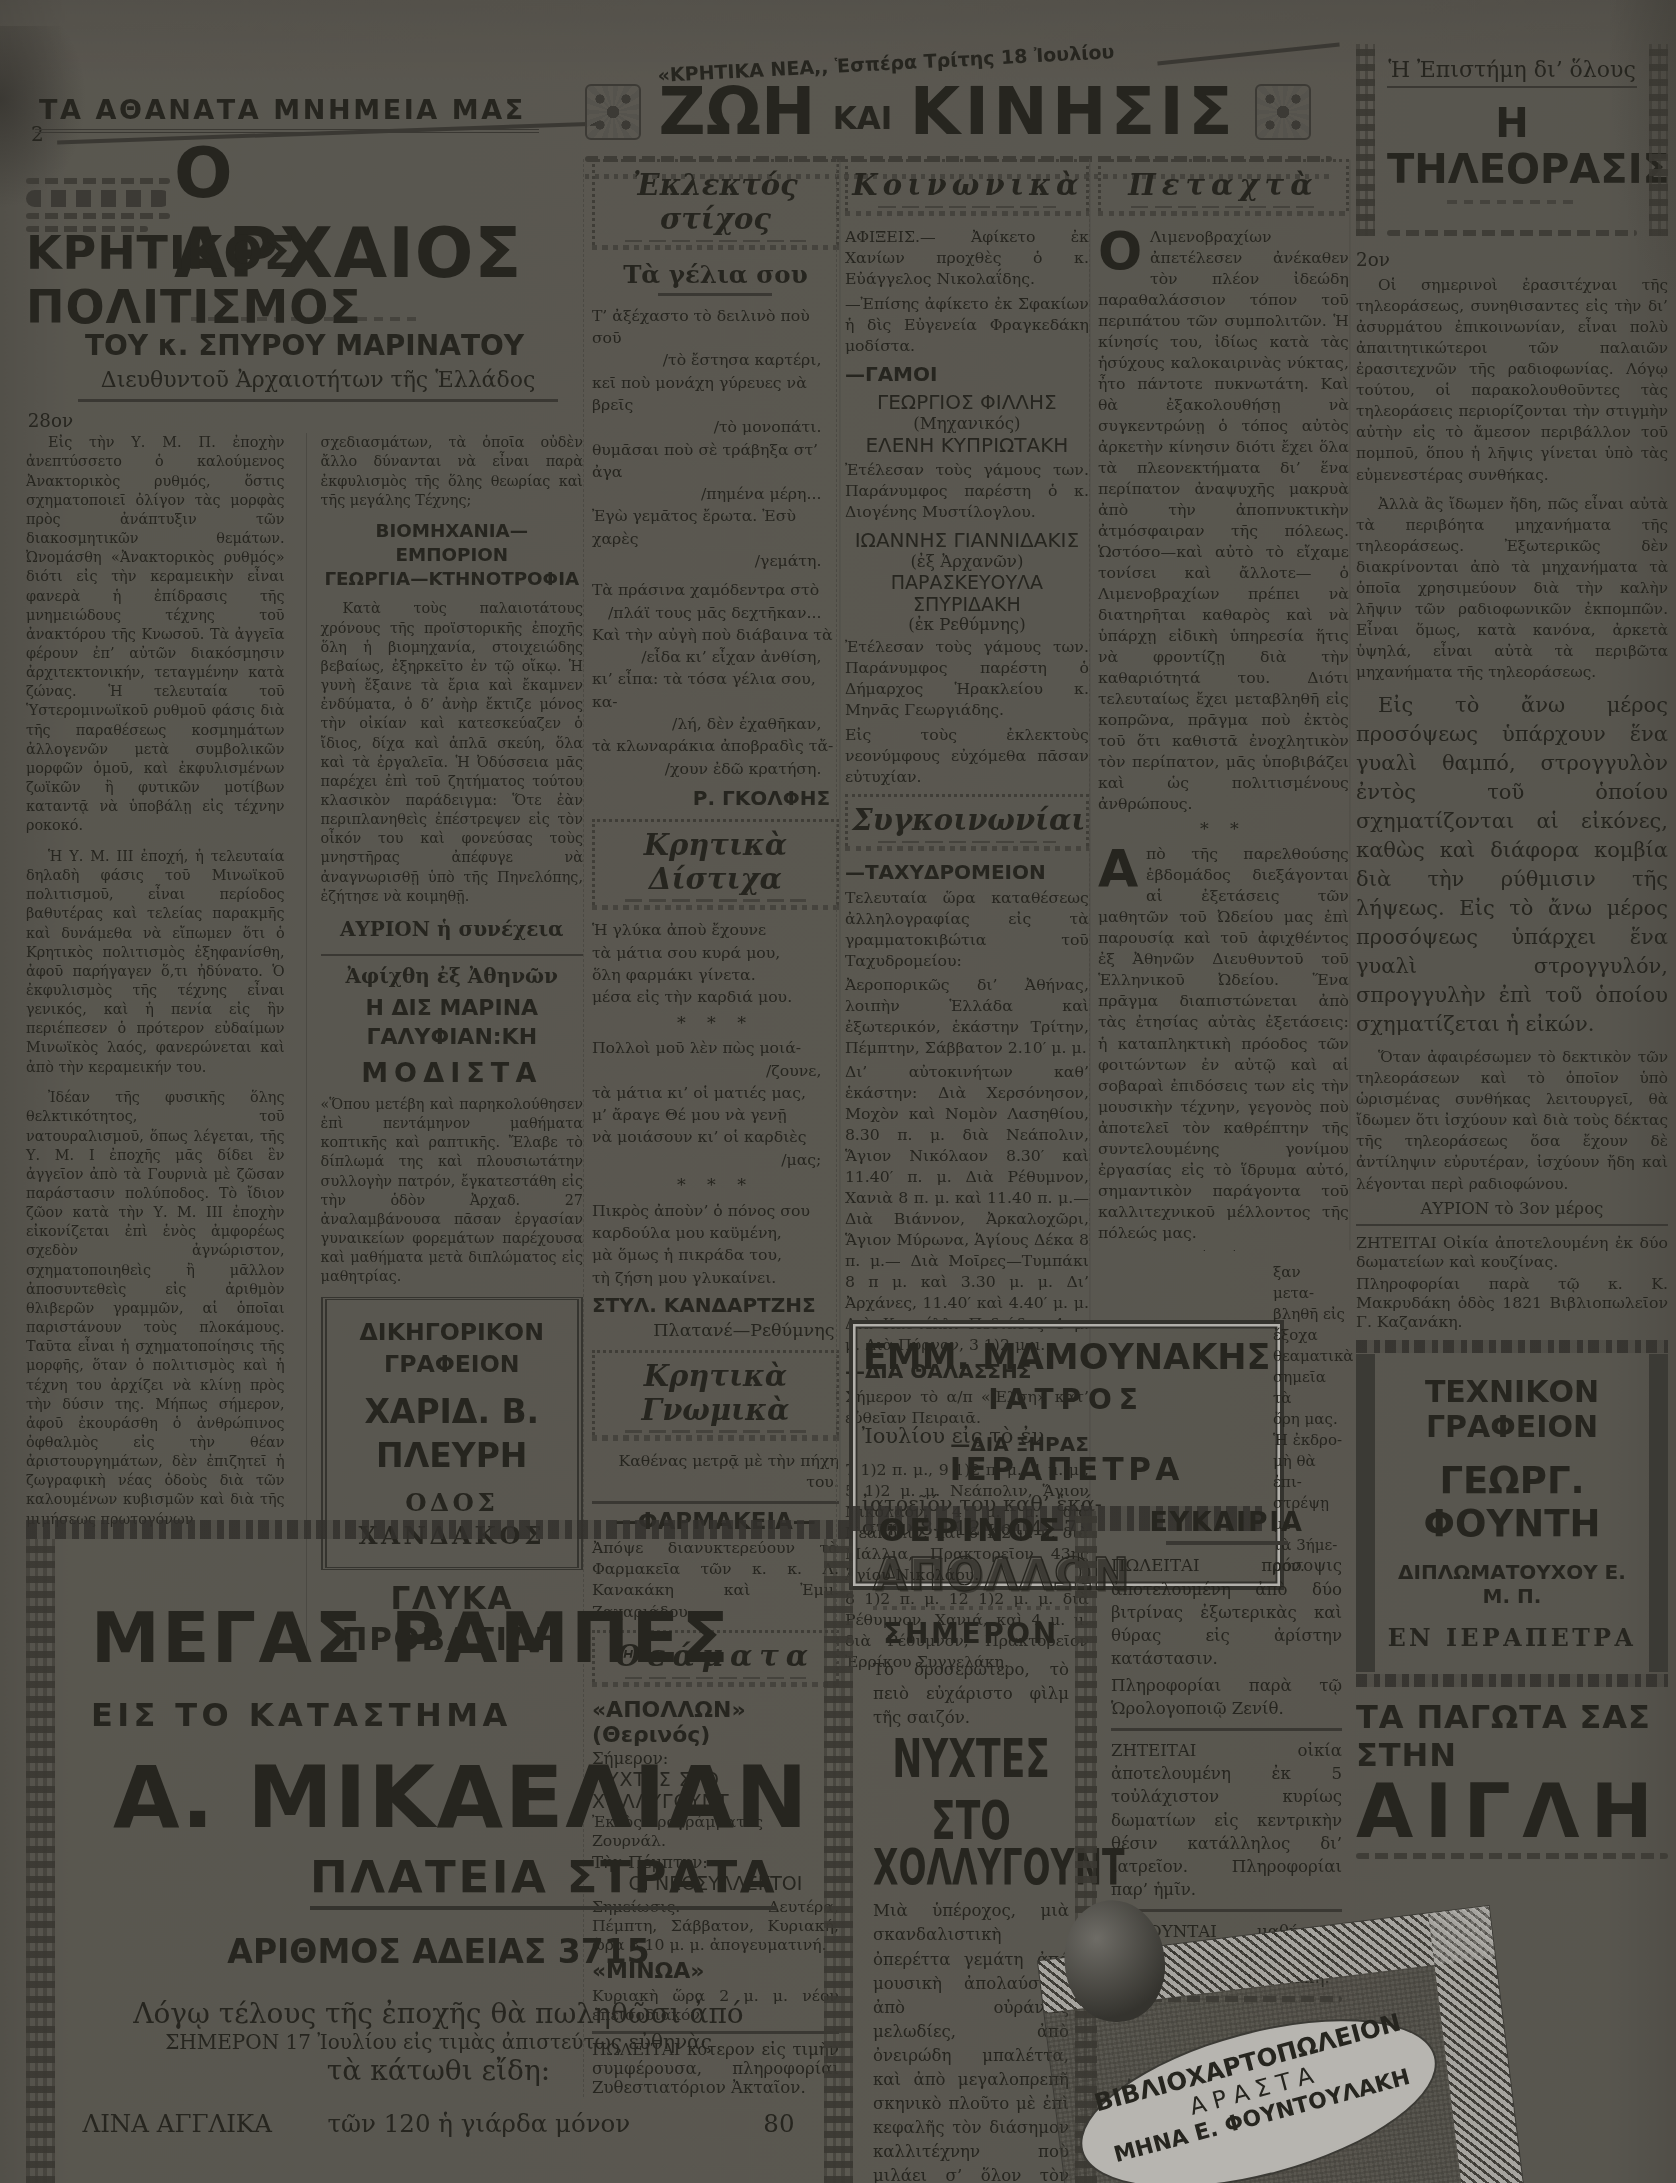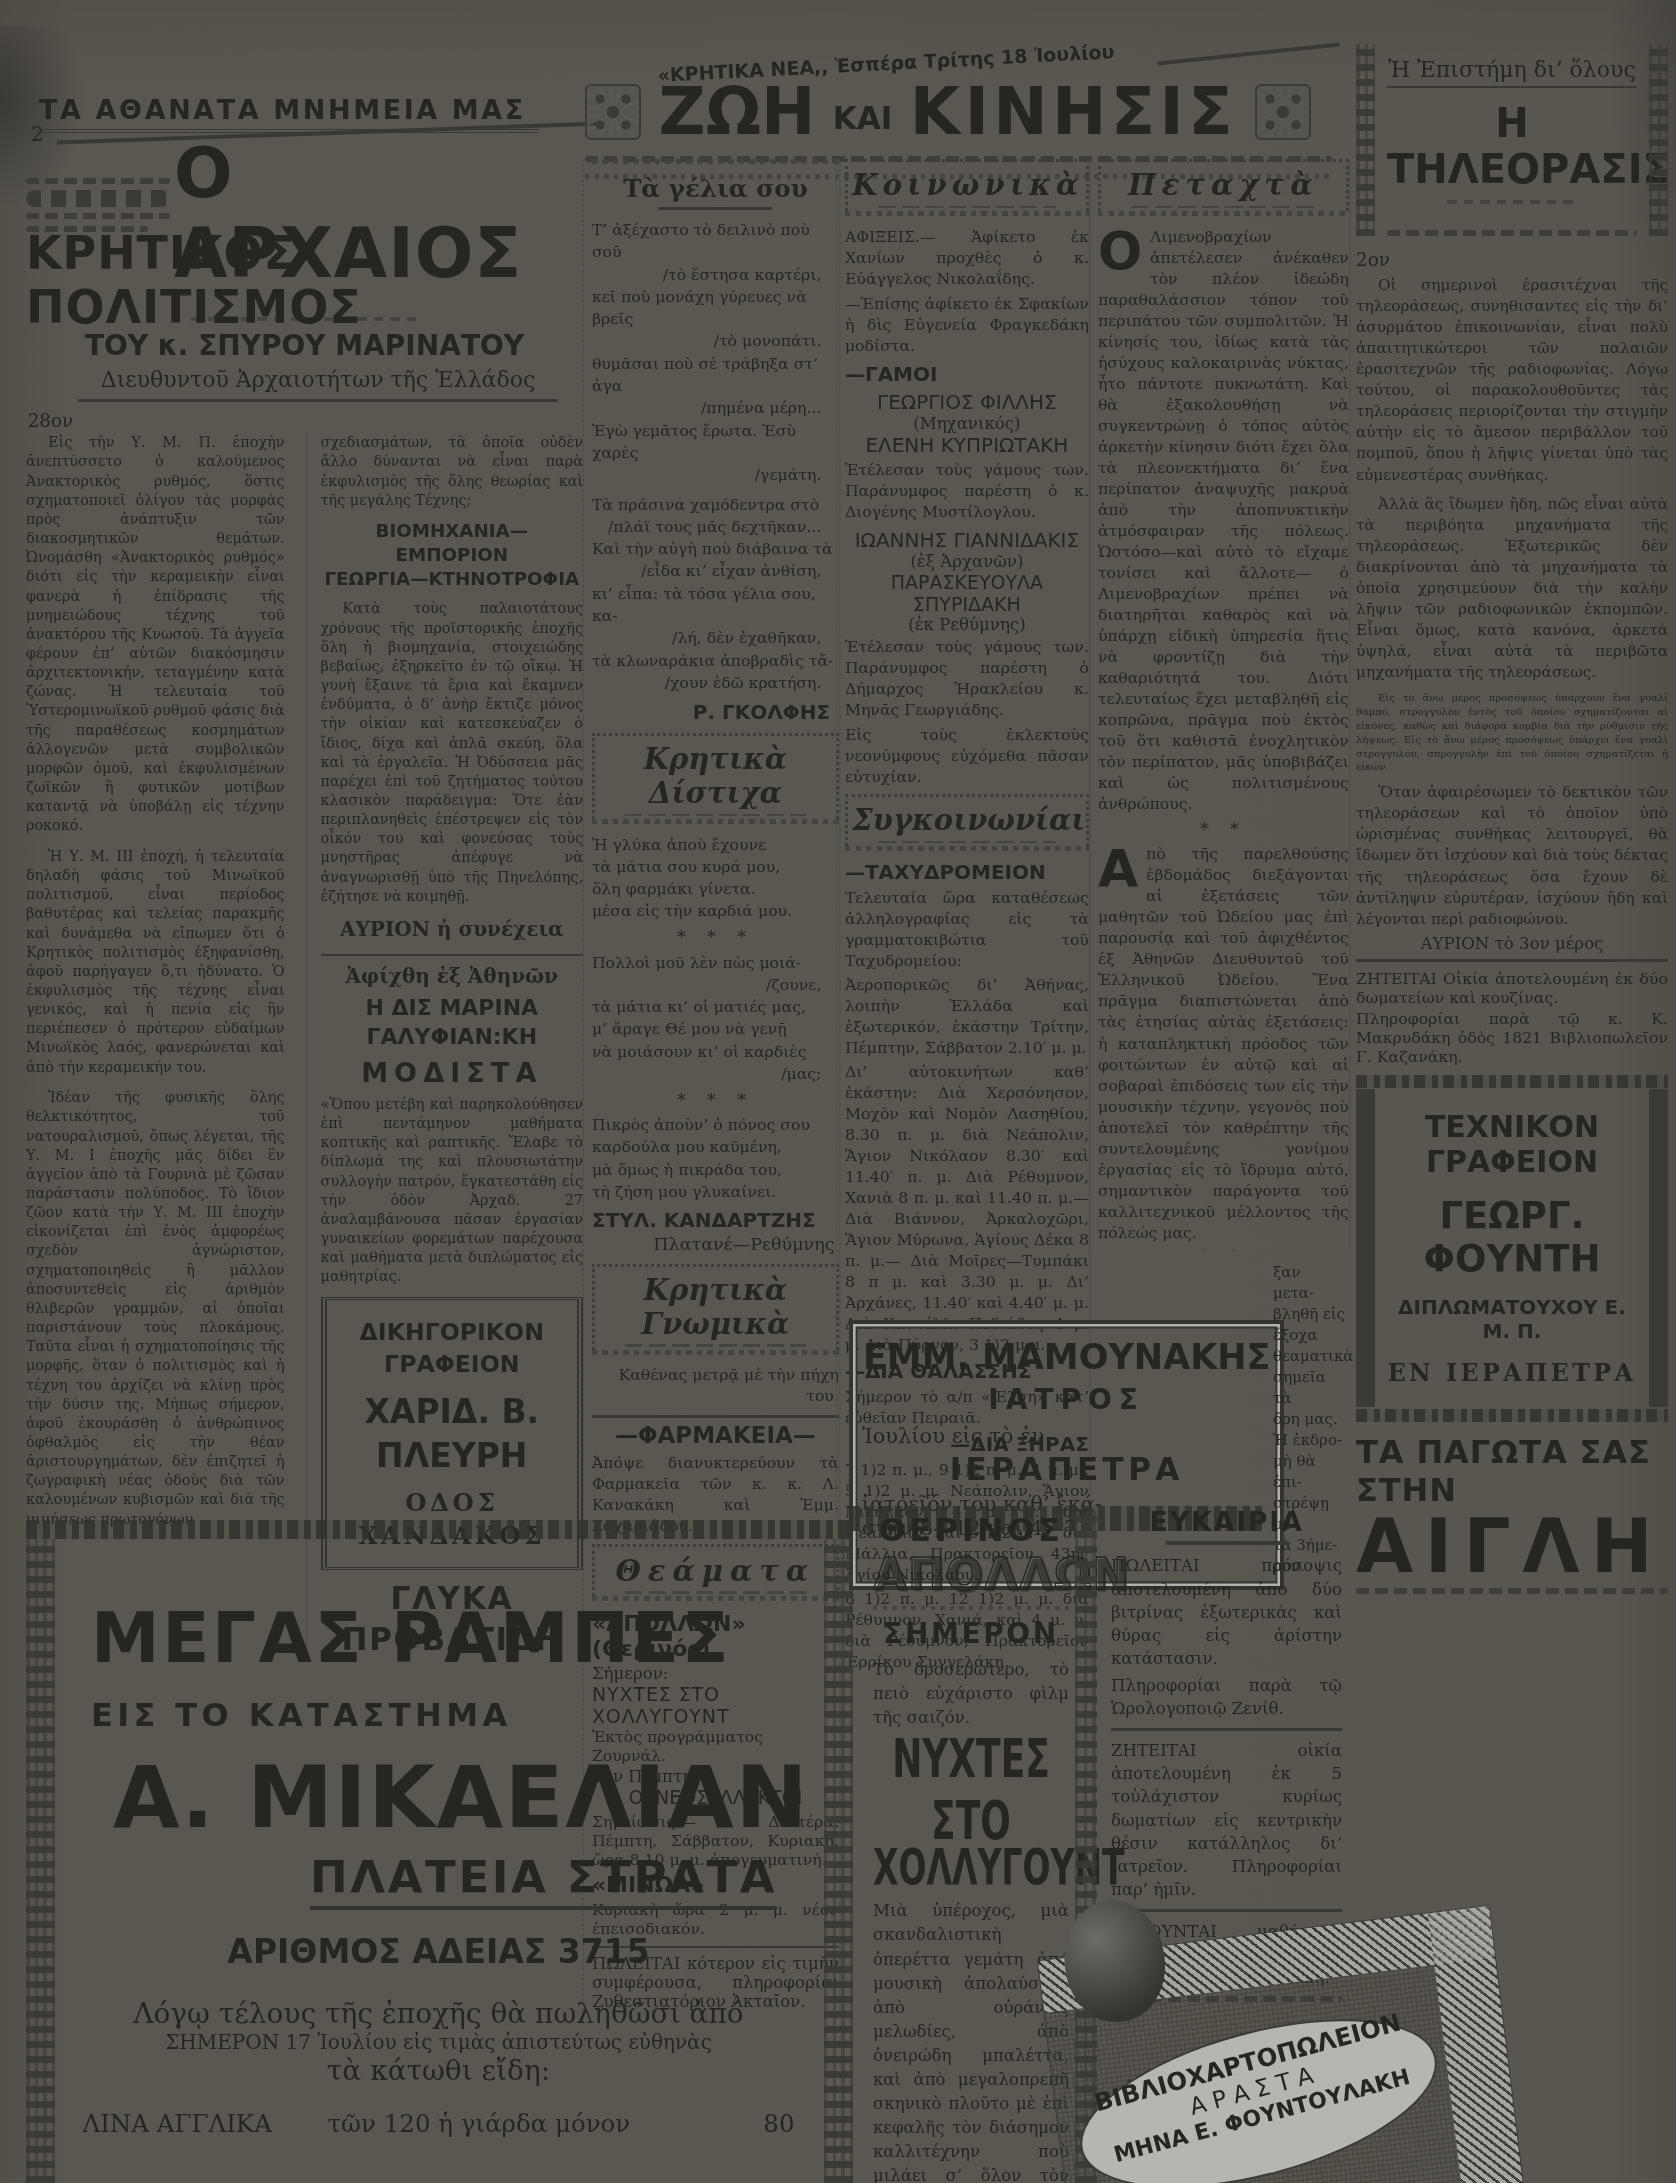--- a/index.html
+++ b/index.html
@@ -133,20 +133,24 @@
     <span class="sans b" style="font-size:65px;">ΖΩΗ</span>
     <span class="sans b" style="font-size:31px;padding-top:13px;">ΚΑΙ</span>
     <span class="sans b" style="font-size:65px;letter-spacing:4.4px;">ΚΙΝΗΣΙΣ</span>
     <span class="rosette"></span>
   </div>
   <div class="wavebar" style="margin-top:7px;"></div>
   <div class="dotline" style="margin-top:12.2px;"></div>
 </div>
 
 <div class="col vsep" style="left:583px;top:159px;width:247px;padding-left:7.9px;">
+  <div class="boxtitle">
+    <div class="tline">Ἐκλεκτός στίχος</div>
+    <div class="under"></div>
+  </div>
   <div class="boxtitle-bot"></div>
   <div class="c b" style="font-size:24.5px;">Τὰ γέλια σου</div>
   <div class="rule" style="width:114px;height:3.1px;margin:4.4px auto 8.7px;"></div>
   <div>
     <div class="poemline">Τ’ ἀξέχαστο τὸ δειλινὸ ποὺ σοῦ</div>
     <div class="poemline ind">/τὸ ἔστησα καρτέρι,</div>
     <div class="poemline">κεῖ ποὺ μονάχη γύρευες νὰ βρεῖς</div>
     <div class="poemline ind">/τὸ μονοπάτι.</div>
     <div class="poemline">θυμᾶσαι ποὺ σὲ τράβηξα στ’ ἀγα</div>
     <div class="poemline ind">/πημένα μέρη...</div>
@@ -294,21 +298,21 @@
     <div class="abs ornstrip" style="left:0;top:0;width:19px;height:192px;"></div>
     <div class="abs ornstrip" style="right:0;top:0;width:19px;height:192px;"></div>
     <div class="c" style="font-size:22px;border-bottom:2.6px solid #3a3833;padding-bottom:4.4px;">Ἡ Ἐπιστήμη δι’ ὅλους</div>
     <div class="c sans b" style="font-size:40px;margin-top:11.4px;">Η  ΤΗΛΕΟΡΑΣΙΣ</div>
     <div class="dashline" style="width:131px;margin:8.7px auto 0;"></div>
     <div class="wavebar" style="margin-top:26px;"></div>
   </div>
   <div style="font-size:18.3px;margin:8.7px 0 4.4px;">2ον</div>
   <p class="j" style="font-size:15.3px;line-height:1.38;margin:0 0 7.9px;text-indent:22px;">Οἱ σημερινοὶ ἐρασιτέχναι τῆς τηλεοράσεως, συνηθισαντες εἰς τὴν δι’ ἀσυρμάτου ἐπικοινωνίαν, εἶναι πολὺ ἀπαιτητικώτεροι τῶν παλαιῶν ἐρασιτεχνῶν τῆς ραδιοφωνίας. Λόγῳ τούτου, οἱ παρακολουθοῦντες τὰς τηλεοράσεις περιορίζονται τὴν στιγμὴν αὐτὴν εἰς τὸ ἄμεσον περιβάλλον τοῦ πομποῦ, ὅπου ἡ λῆψις γίνεται ὑπὸ τὰς εὐμενεστέρας συνθήκας.</p>
   <p class="j" style="font-size:15.3px;line-height:1.38;margin:0 0 7.9px;text-indent:22px;">Ἀλλὰ ἂς ἴδωμεν ἤδη, πῶς εἶναι αὐτὰ τὰ περιβόητα μηχανήματα τῆς τηλεοράσεως. Ἐξωτερικῶς δὲν διακρίνονται ἀπὸ τὰ μηχανήματα τὰ ὁποῖα χρησιμεύουν διὰ τὴν καλὴν λῆψιν τῶν ραδιοφωνικῶν ἐκπομπῶν. Εἶναι ὅμως, κατὰ κανόνα, ἀρκετὰ ὑψηλά, εἶναι αὐτὰ τὰ περιβῶτα μηχανήματα τῆς τηλεοράσεως.</p>
-  <p class="j" style="font-size:10px;line-height:1.38;margin:0 0 7.9px;text-indent:22px;">Εἰς τὸ ἄνω μέρος προσόψεως ὑπάρχουν ἕνα γυαλὶ θαμπό, στρογγυλὸν ἐντὸς τοῦ ὁποίου σχηματίζονται αἱ εἰκόνες, καθὼς καὶ διάφορα κομβία διὰ τὴν ρύθμισιν τῆς λήψεως. Εἰς τὸ ἄνω μέρος προσόψεως ὑπάρχει ἕνα γυαλὶ στρογγυλόν, σπρογγυλὴν ἐπὶ τοῦ ὁποίου σχηματίζεται ἡ εἰκών.</p>
+  <p class="j" style="font-size:21px;line-height:1.38;margin:0 0 7.9px;text-indent:22px;">Εἰς τὸ ἄνω μέρος προσόψεως ὑπάρχουν ἕνα γυαλὶ θαμπό, στρογγυλὸν ἐντὸς τοῦ ὁποίου σχηματίζονται αἱ εἰκόνες, καθὼς καὶ διάφορα κομβία διὰ τὴν ρύθμισιν τῆς λήψεως. Εἰς τὸ ἄνω μέρος προσόψεως ὑπάρχει ἕνα γυαλὶ στρογγυλόν, σπρογγυλὴν ἐπὶ τοῦ ὁποίου σχηματίζεται ἡ εἰκών.</p>
   <p class="j" style="font-size:15.3px;line-height:1.38;margin:0 0 4.4px;text-indent:22px;">Ὅταν ἀφαιρέσωμεν τὸ δεκτικὸν τῶν τηλεοράσεων καὶ τὸ ὁποῖον ὑπὸ ὡρισμένας συνθήκας λειτουργεῖ, θὰ ἴδωμεν ὅτι ἰσχύουν καὶ διὰ τοὺς δέκτας τῆς τηλεοράσεως ὅσα ἔχουν δὲ ἀντίληψιν εὐρυτέραν, ἰσχύουν ἤδη καὶ λέγονται περὶ ραδιοφώνου.</p>
   <div class="c" style="font-size:16.6px;margin-bottom:6.1px;">ΑΥΡΙΟΝ τὸ 3ον μέρος</div>
   <div class="rule" style="height:2.2px;margin-bottom:7px;"></div>
   <p class="j" style="font-size:15.7px;margin:0 0 2.6px;">ΖΗΤΕΙΤΑΙ Οἰκία ἀποτελουμένη ἐκ δύο δωματείων καὶ κουζίνας.</p>
   <p class="j" style="font-size:15.7px;margin:0 0 8.7px;">Πληροφορίαι παρὰ τῷ κ. Κ. Μακρυδάκη ὁδὸς 1821 Βιβλιοπωλεῖον Γ. Καζανάκη.</p>
 
   <div class="hstrip" style="height:13px;margin-bottom:1.7px;"></div>
   <div style="border-left:19px solid #3b3a35;border-right:19px solid #3b3a35;padding:20px 6.1px;">
     <div class="c sans b" style="font-size:30px;">ΤΕΧΝΙΚΟΝ ΓΡΑΦΕΙΟΝ</div>
     <div class="c sans b" style="font-size:37px;margin:15px 0;">ΓΕΩΡΓ. ΦΟΥΝΤΗ</div>

